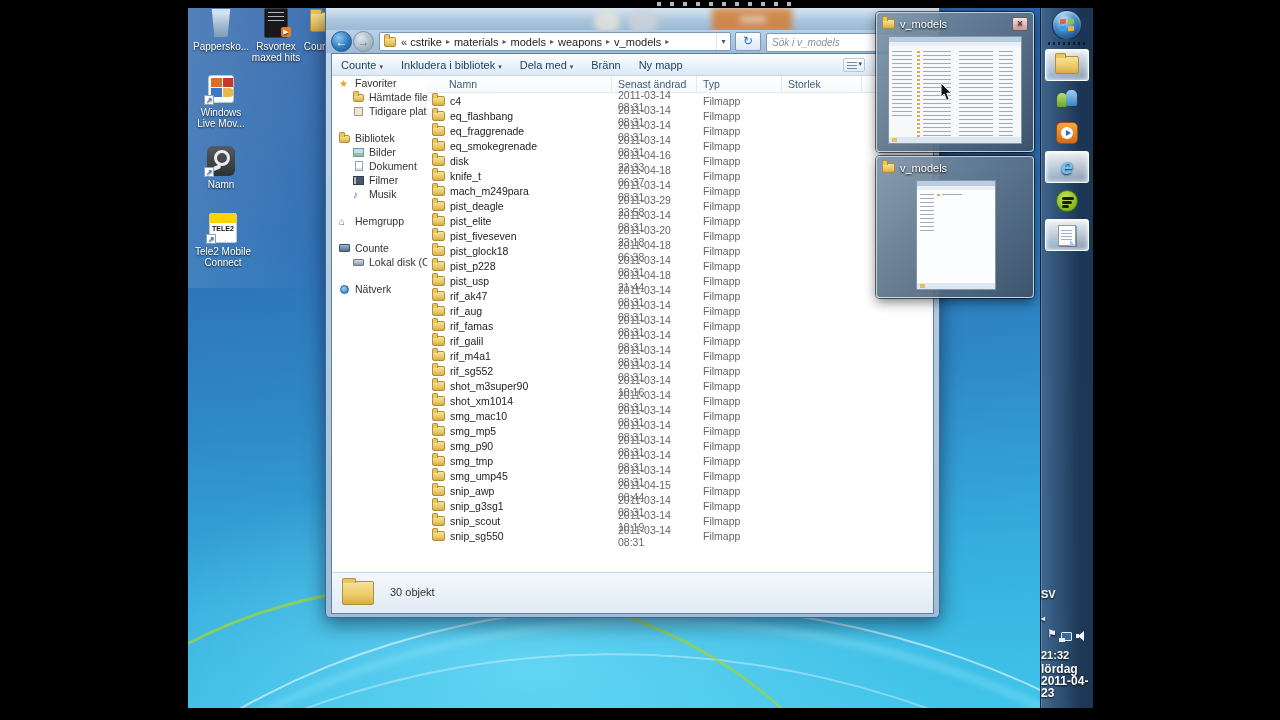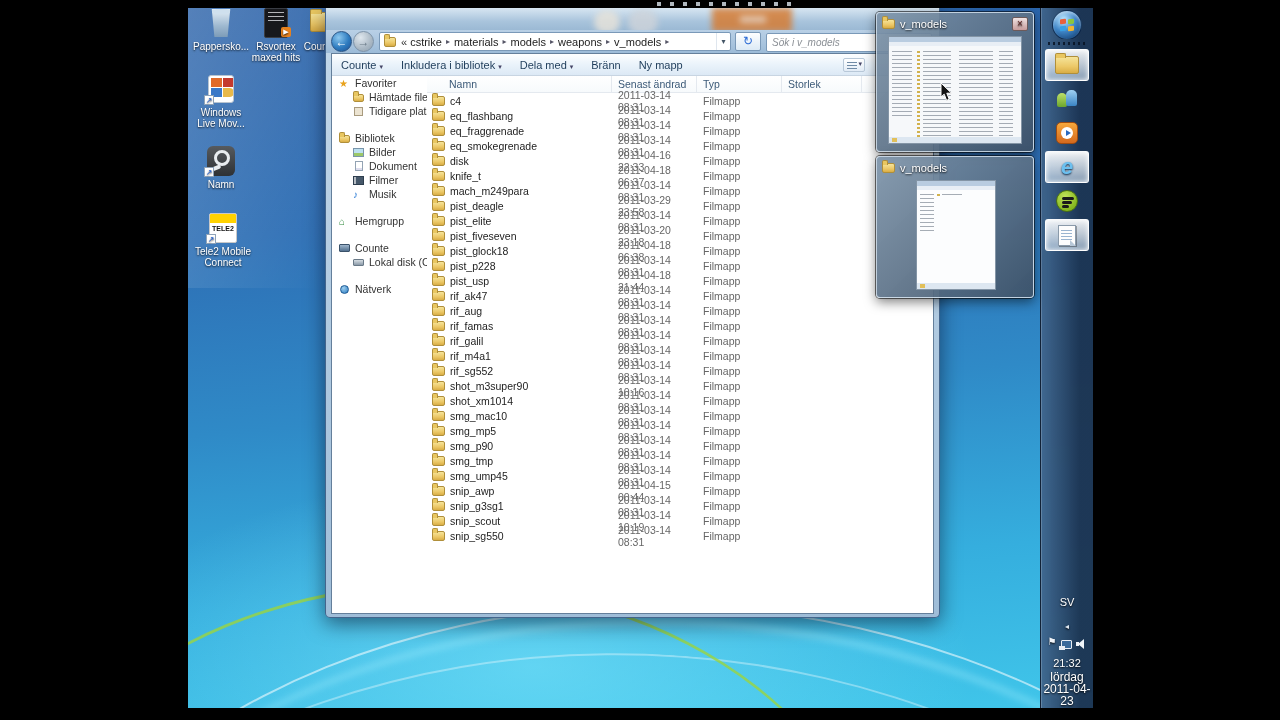--- a/index.html
+++ b/index.html
@@ -191,22 +191,22 @@
   .spot b{position:absolute;left:5px;height:2.5px;border-radius:2px;background:#1a1a1a;}
   .spot b:nth-child(1){top:6px;width:12px;}
   .spot b:nth-child(2){top:10px;width:10px;}
   .spot b:nth-child(3){top:14px;width:7px;}
   .npad{position:relative;width:18px;height:21px;background:#fdfdfd;border:1px solid #8a9aaa;
     box-shadow:1px 1px 0 rgba(0,0,0,.3);}
   .npad::before{content:"";position:absolute;left:2px;top:4px;width:11px;height:12px;
     background:repeating-linear-gradient(180deg,#9ab4d0 0 1px,transparent 1px 3px);}
   .npad::after{content:"";position:absolute;right:-1px;bottom:-1px;border-left:6px solid #b8c8d8;
     border-top:6px solid transparent;}
-  .tray{position:absolute;left:0;right:0;bottom:1px;text-align:center;color:#fff;font-size:10px;
-    text-shadow:0 1px 2px rgba(0,0,0,.9);}
+  .tray{position:absolute;left:0;right:0;bottom:9px;color:#fff;font-size:10px;
+    text-shadow:0 1px 2px rgba(0,0,0,.9);font-weight:bold;}
   .tray .lang{font-size:11px;margin-bottom:14px;}
   .tray .chev{font-size:8px;color:#dfe8f0;margin-bottom:8px;}
   .tricons{display:flex;justify-content:center;gap:4px;align-items:center;margin-bottom:8px;}
   .tr-flag{width:9px;height:10px;position:relative;}
   .tr-flag::before{content:"⚑";position:absolute;left:0;top:-3px;font-size:10px;color:#f0f4f8;}
   .tr-disp{width:11px;height:9px;border:1px solid #e8eef4;border-radius:1px;background:#3a6a9a;position:relative;}
   .tr-disp::after{content:"";position:absolute;left:-3px;bottom:-2px;width:6px;height:4px;background:#e8eef4;}
   .tr-spk{position:relative;width:11px;height:10px;}
   .tr-spk::before{content:"";position:absolute;left:0;top:3px;width:3px;height:4px;background:#f0f4f8;}
   .tr-spk::after{content:"";position:absolute;left:2px;top:0;border-right:6px solid #f0f4f8;
@@ -632,20 +632,24 @@
               <div class="frow">
                 <div class="fname">
                   <span class="fico folder-shape"></span>
                   <span>snip_sg550</span>
                 </div>
                 <div class="fdate">2011-03-14 08:31</div>
                 <div class="ftype">Filmapp</div>
               </div>
             </div>
         </div>
+        <div class="detailspane">
+          <div class="bigfolder folder-shape"></div>
+          <div class="statustext">30 objekt</div>
+        </div>
       </div>
     </div>
 
     <div class="peek peek1">
       <div class="peek-head">
         <div class="folder-shape"></div>
         <span>v_models</span>
         <div class="peek-close">×</div>
       </div>
       <div class="mini mini1">

